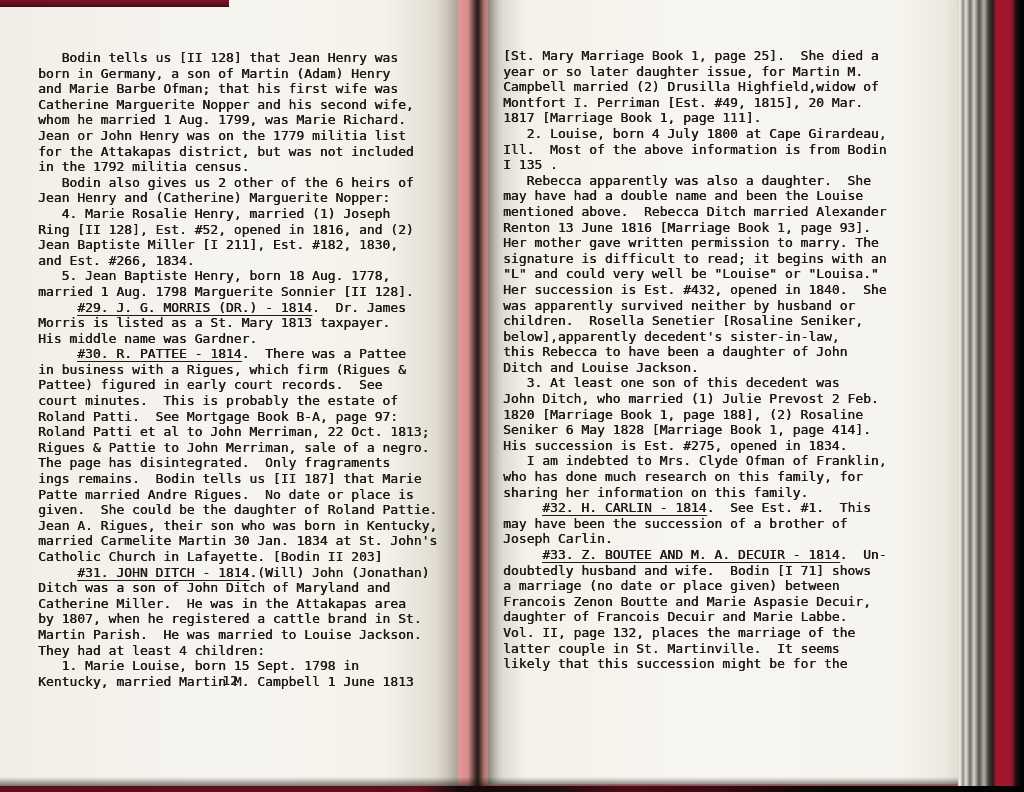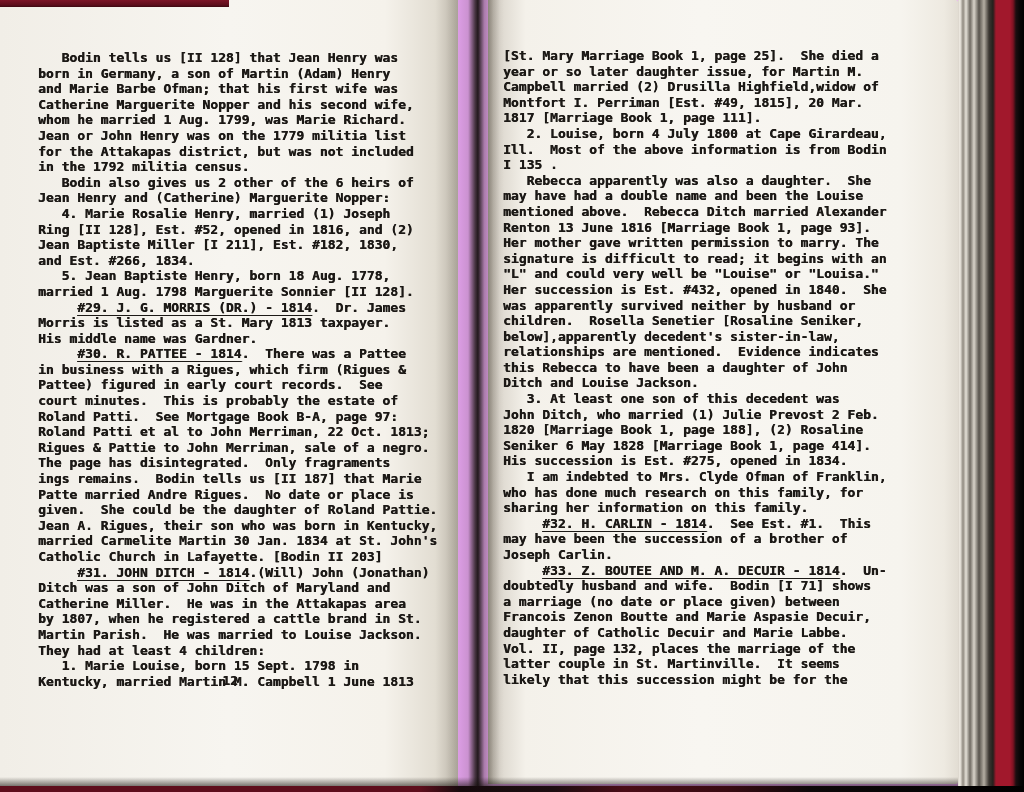--- a/index.html
+++ b/index.html
@@ -4,23 +4,22 @@
 <style>
   :root{
     --cover-red:#a1182c;
     --cover-dark-red:#5e0e1c;
     --ink:#1c1916;
     --paper:#f6f4ee;
   }
   html,body{margin:0;padding:0;background:#000;}
   .book{
     position:relative;width:1024px;height:792px;overflow:hidden;
-    background:#f0abfc;
+    background:#fca5a5;
     font-family:"DejaVu Sans Mono","Liberation Mono",monospace;
-    font-weight:bold;
   }
   .page{position:absolute;background:var(--paper);}
   .page-left{
     left:0;top:0;width:458px;height:787px;
     background:linear-gradient(90deg,#f1eee7 0%,#f7f5f0 50%,#f5f2eb 84%,#e2ddd2 95%,#b7b1a5 100%);
     border-radius:3px 0 0 2px;
   }
   .page-right{
     left:488px;top:0;width:470px;height:784px;
     background:linear-gradient(90deg,#aaa499 0%,#ddd8cf 2.5%,#f4f1ea 8%,#f8f6f1 45%,#f6f4ee 88%,#eeeae1 97%,#e2ddd3 100%);
@@ -162,21 +161,20 @@
         <div class="line">may have had a double name and been the Louise</div>
         <div class="line">mentioned above.  Rebecca Ditch married Alexander</div>
         <div class="line">Renton 13 June 1816 [Marriage Book 1, page 93].</div>
         <div class="line">Her mother gave written permission to marry. The</div>
         <div class="line">signature is difficult to read; it begins with an</div>
         <div class="line">"L" and could very well be "Louise" or "Louisa."</div>
         <div class="line">Her succession is Est. #432, opened in 1840.  She</div>
         <div class="line">was apparently survived neither by husband or</div>
         <div class="line">children.  Rosella Senetier [Rosaline Seniker,</div>
         <div class="line">below],apparently decedent's sister-in-law,</div>
-        <div class="line">relationships are mentioned.  Evidence indicates</div>
         <div class="line">this Rebecca to have been a daughter of John</div>
         <div class="line">Ditch and Louise Jackson.</div>
       </div>
       <div class="para">
         <div class="line">   3. At least one son of this decedent was</div>
         <div class="line">John Ditch, who married (1) Julie Prevost 2 Feb.</div>
         <div class="line">1820 [Marriage Book 1, page 188], (2) Rosaline</div>
         <div class="line">Seniker 6 May 1828 [Marriage Book 1, page 414].</div>
         <div class="line">His succession is Est. #275, opened in 1834.</div>
       </div>
@@ -188,21 +186,21 @@
       <div class="para">
         <div class="line"><span>     </span><span class="head">#32. H. CARLIN - 1814</span><span>.  See Est. #1.  This</span></div>
         <div class="line">may have been the succession of a brother of</div>
         <div class="line">Joseph Carlin.</div>
       </div>
       <div class="para">
         <div class="line"><span>     </span><span class="head">#33. Z. BOUTEE AND M. A. DECUIR - 1814</span><span>.  Un-</span></div>
         <div class="line">doubtedly husband and wife.  Bodin [I 71] shows</div>
         <div class="line">a marriage (no date or place given) between</div>
         <div class="line">Francois Zenon Boutte and Marie Aspasie Decuir,</div>
-        <div class="line">daughter of Catholic Decuir and Marie Labbe.</div>
+        <div class="line">daughter of Francois Decuir and Marie Labbe.</div>
         <div class="line">Vol. II, page 132, places the marriage of the</div>
         <div class="line">latter couple in St. Martinville.  It seems</div>
         <div class="line">likely that this succession might be for the</div>
       </div>
     </div>
 
   <div class="pagenum pagenum-left">12</div>
 
   <div class="gutter"></div>
   <div class="cover-strip-top"></div>

